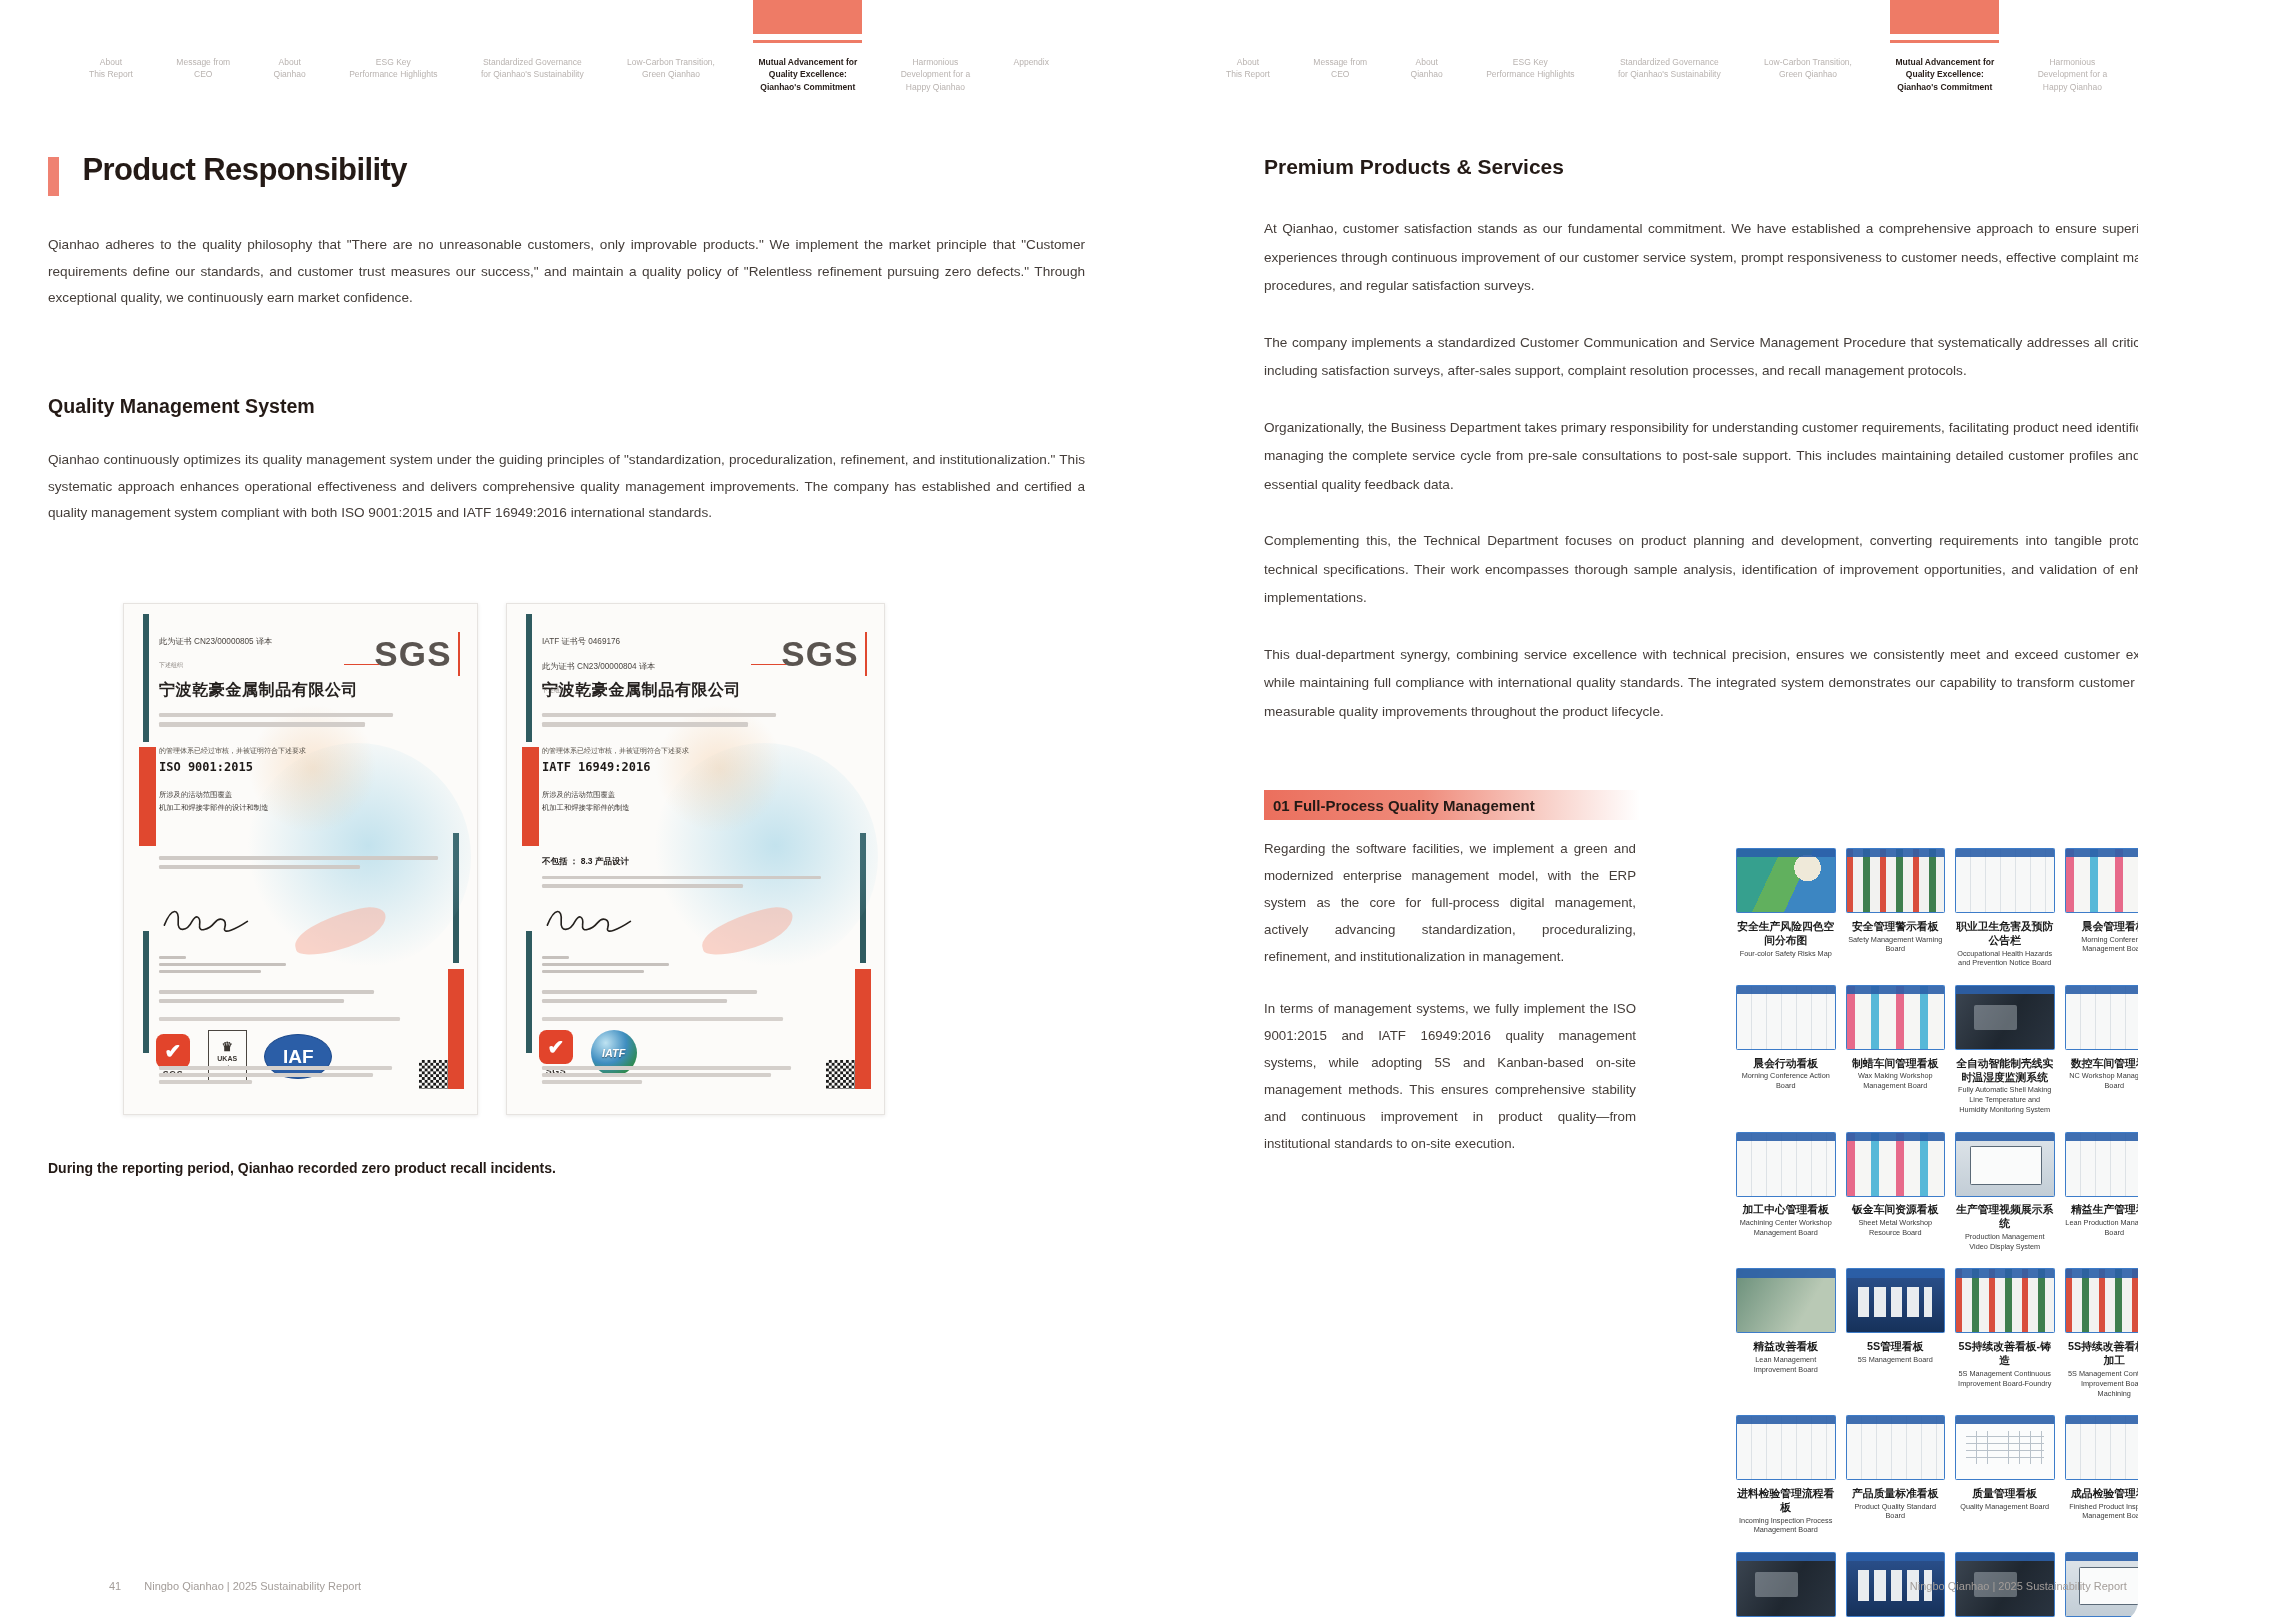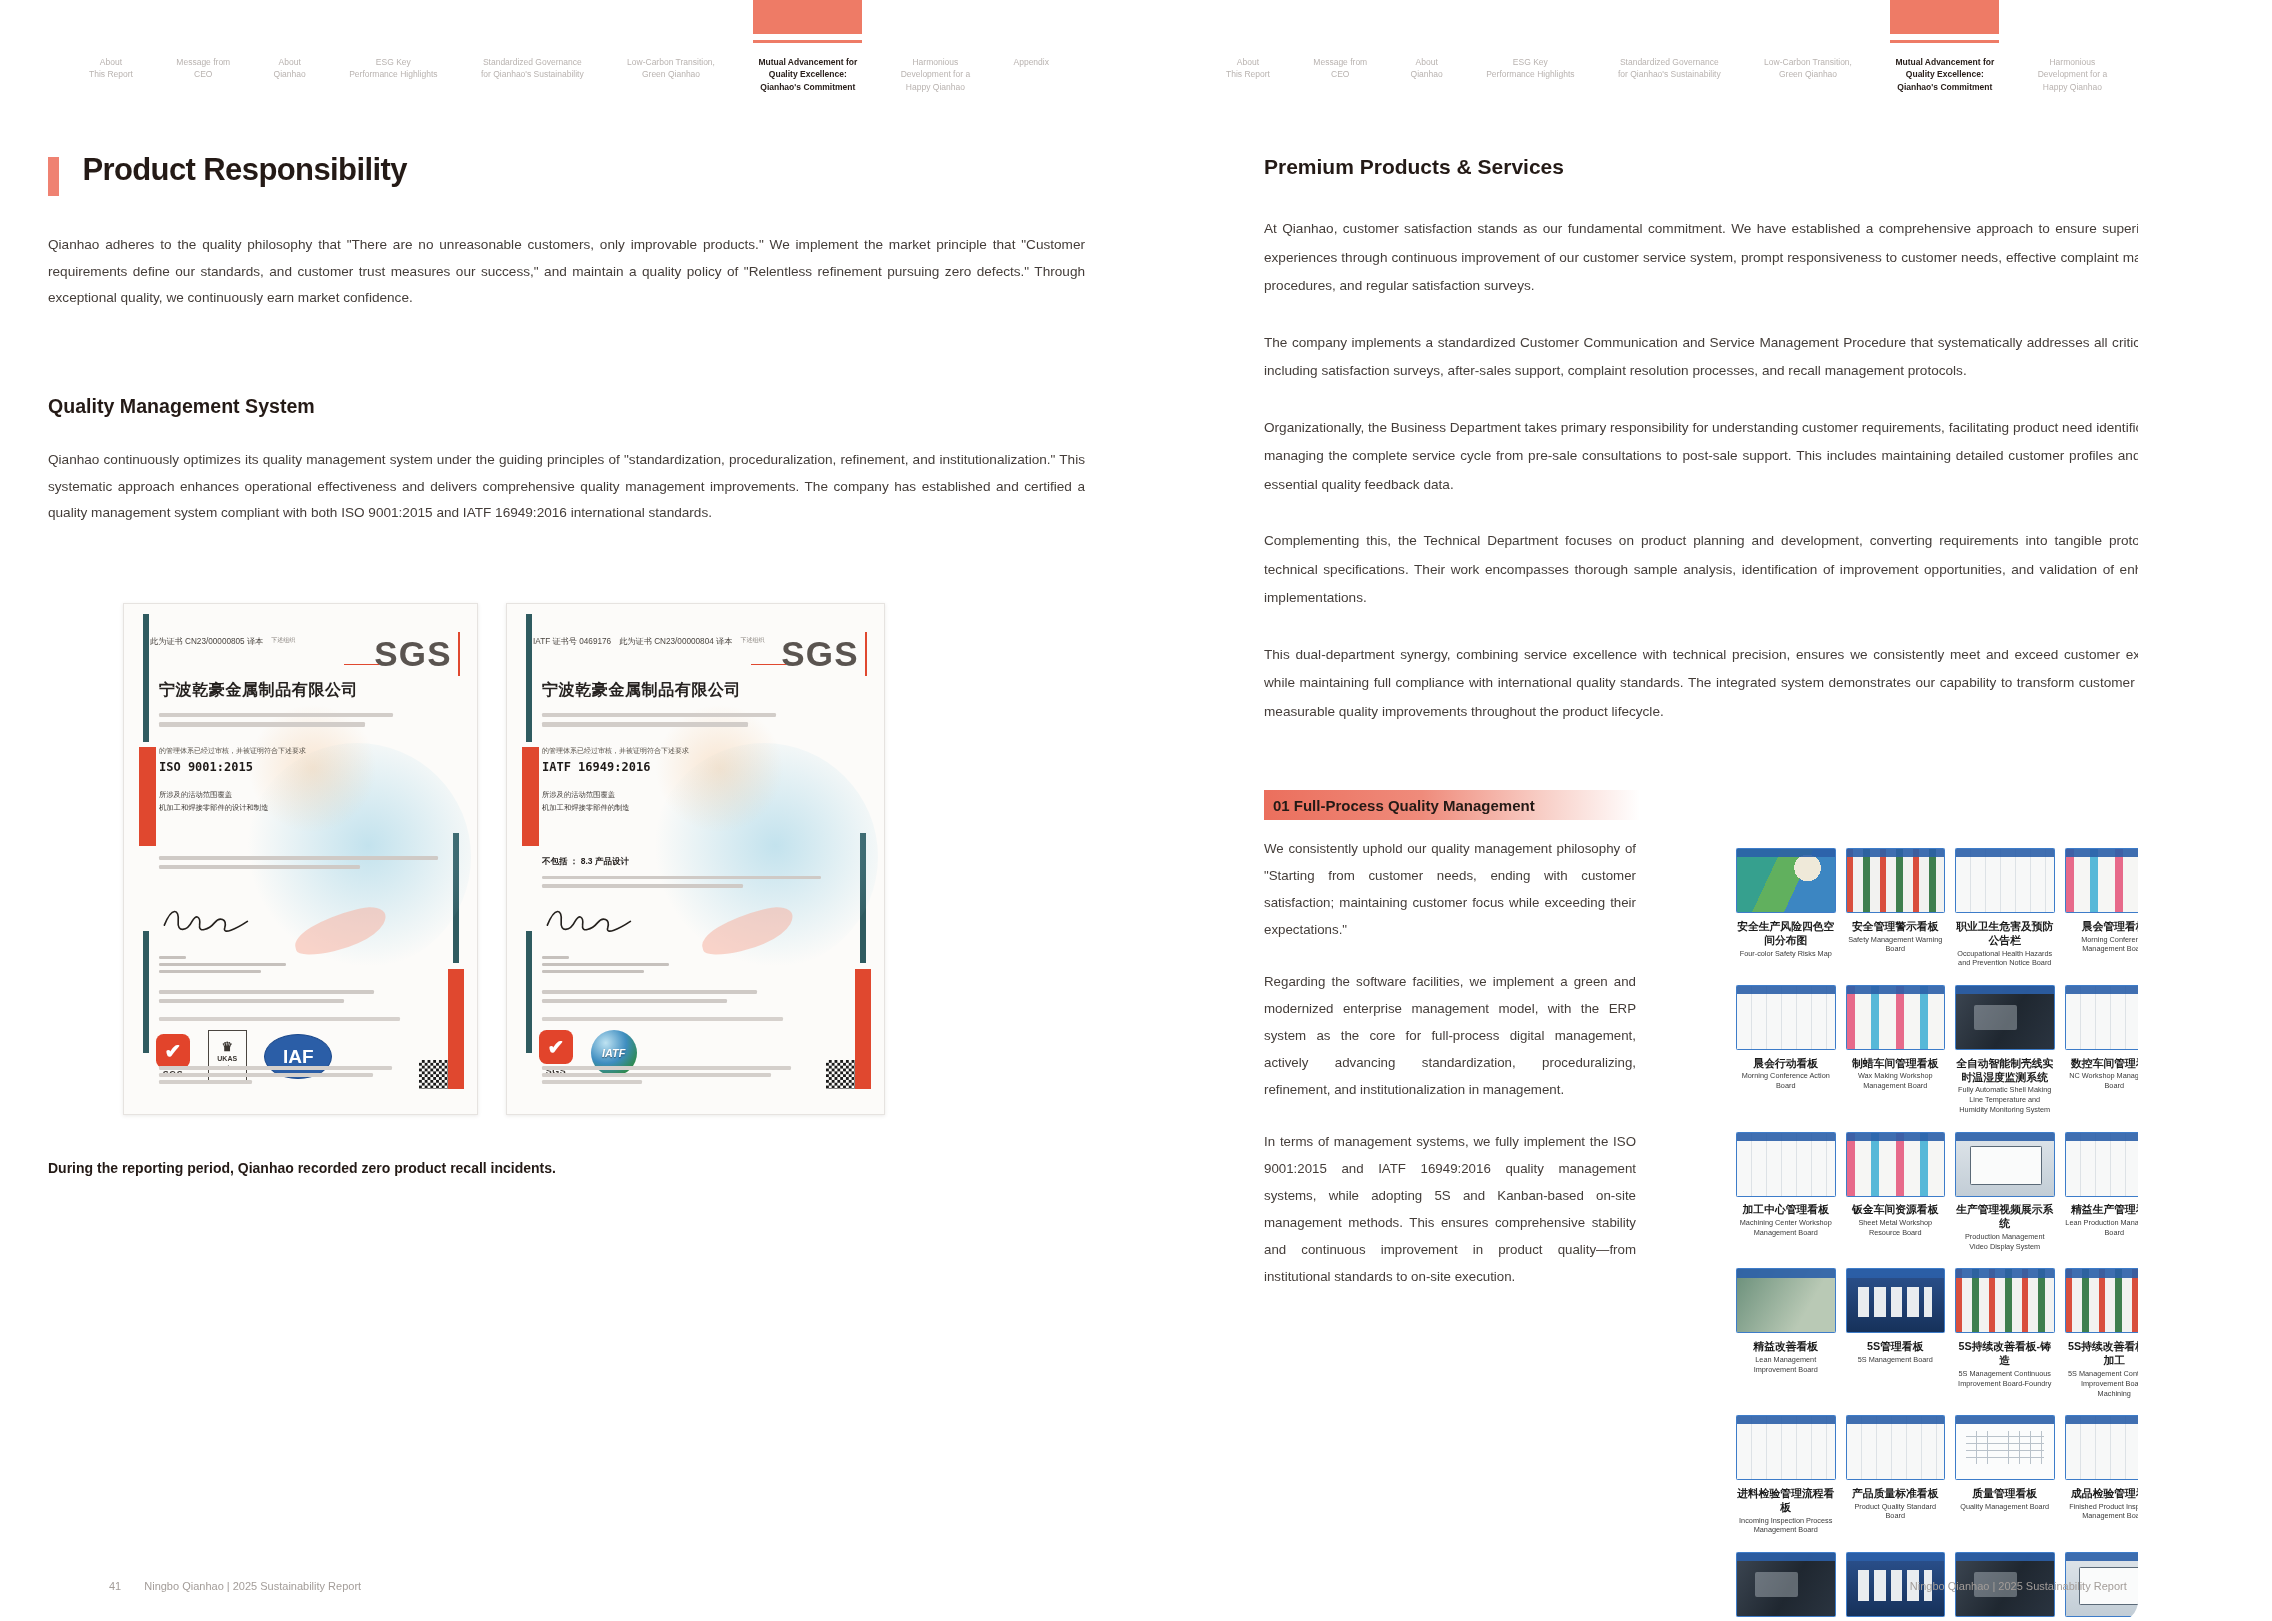--- a/index.html
+++ b/index.html
@@ -53,21 +53,21 @@
   .fl1{position:absolute;right:6.3px;top:139px;width:228px;height:228px;border-radius:50%;
        background:radial-gradient(circle at 55% 45%,rgba(148,206,228,.55),rgba(148,206,228,0) 68%);}
   .fl2{position:absolute;right:95px;top:95px;width:139px;height:139px;border-radius:50%;
        background:radial-gradient(circle,rgba(240,180,120,.30),rgba(240,180,120,0) 65%);}
   .bird{position:absolute;right:89px;top:310px;width:95px;height:35px;opacity:.55;background:#F5B3A2;
         border-radius:75% 25% 60% 40%/65% 35% 70% 30%;transform:rotate(-14deg);}
   .sgs-logo{position:absolute;top:32px;right:25px;font-size:35px;font-weight:bold;color:#5A5450;
         letter-spacing:1.3px;line-height:1;}
   .sgs-logo::before{content:"";position:absolute;left:-30px;bottom:5.7px;width:35px;height:1.3px;background:#E0482F;}
   .sgs-logo::after{content:"";position:absolute;right:-7.6px;top:-3.8px;width:1.3px;height:44px;background:#E0482F;}
-  .c-head{position:absolute;left:26px;top:32px;display:flex;flex-direction:row;gap:8px;
+  .c-head{position:absolute;left:35px;top:32px;display:flex;flex-direction:column;gap:14px;
           font-size:8.2px;color:#4A4540;}
   .c-head .tiny{font-size:6px;color:#8A847F;}
   .c-company{position:absolute;left:35px;top:76px;font-size:16px;font-weight:bold;color:#262220;letter-spacing:0.6px;}
   .c-addr{position:absolute;left:35px;top:109px;width:234px;}
   .c-addr i{display:block;height:4.4px;background:#D2CDC9;margin-bottom:5px;border-radius:1.3px;}
   .c-addr i:nth-child(2){width:88%;}
   .c-sys{position:absolute;left:35px;top:142px;font-size:7px;color:#565048;}
   .c-standard{position:absolute;left:35px;top:156px;font-size:12px;font-weight:bold;color:#1E1A18;
           font-family:"DejaVu Sans Mono",monospace;}
   .c-scope{position:absolute;left:35px;top:184px;font-size:7.3px;line-height:1.8;color:#3F3A36;}
@@ -348,21 +348,20 @@
     <div class="rp-paras" id="rp-paras">
         <p>At Qianhao, customer satisfaction stands as our fundamental commitment. We have established a comprehensive approach to ensure superior product experiences through continuous improvement of our customer service system, prompt responsiveness to customer needs, effective complaint management procedures, and regular satisfaction surveys.</p>
         <p>The company implements a standardized Customer Communication and Service Management Procedure that systematically addresses all critical aspects including satisfaction surveys, after-sales support, complaint resolution processes, and recall management protocols.</p>
         <p>Organizationally, the Business Department takes primary responsibility for understanding customer requirements, facilitating product need identification, and managing the complete service cycle from pre-sale consultations to post-sale support. This includes maintaining detailed customer profiles and collecting essential quality feedback data.</p>
         <p>Complementing this, the Technical Department focuses on product planning and development, converting requirements into tangible prototypes and technical specifications. Their work encompasses thorough sample analysis, identification of improvement opportunities, and validation of enhancement implementations.</p>
         <p>This dual-department synergy, combining service excellence with technical precision, ensures we consistently meet and exceed customer expectations while maintaining full compliance with international quality standards. The integrated system demonstrates our capability to transform customer inputs into measurable quality improvements throughout the product lifecycle.</p>
       </div>
 
     <div class="band">01 Full-Process Quality Management</div>
     <div class="sub-paras" id="sub-paras">
-        <p>We consistently uphold our quality management philosophy of "Starting from customer needs, ending with customer satisfaction; maintaining customer focus while exceeding their expectations."</p>
         <p>Regarding the software facilities, we implement a green and modernized enterprise management model, with the ERP system as the core for full-process digital management, actively advancing standardization, proceduralizing, refinement, and institutionalization in management.</p>
         <p>In terms of management systems, we fully implement the ISO 9001:2015 and IATF 16949:2016 quality management systems, while adopting 5S and Kanban-based on-site management methods. This ensures comprehensive stability and continuous improvement in product quality—from institutional standards to on-site execution.</p>
       </div>
 
     <aside class="panel">
       <div class="vgrid" id="vgrid">
           <div class="cell">
             <div class="thumb v-map"></div>
             <div class="cap-cn">安全生产风险四色空间分布图</div>
             <div class="cap-en">Four-color Safety Risks Map</div>

